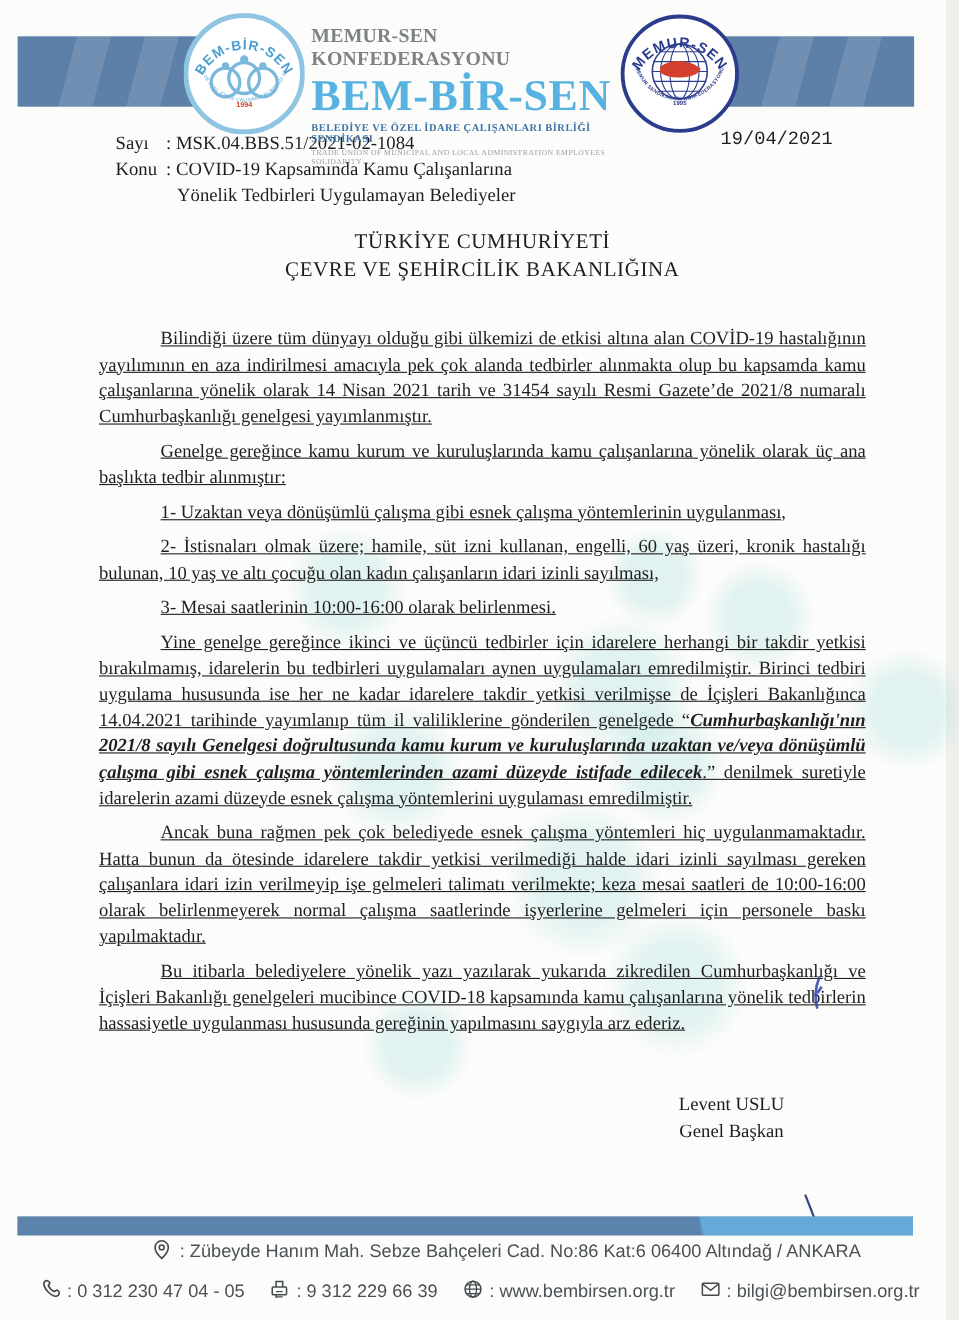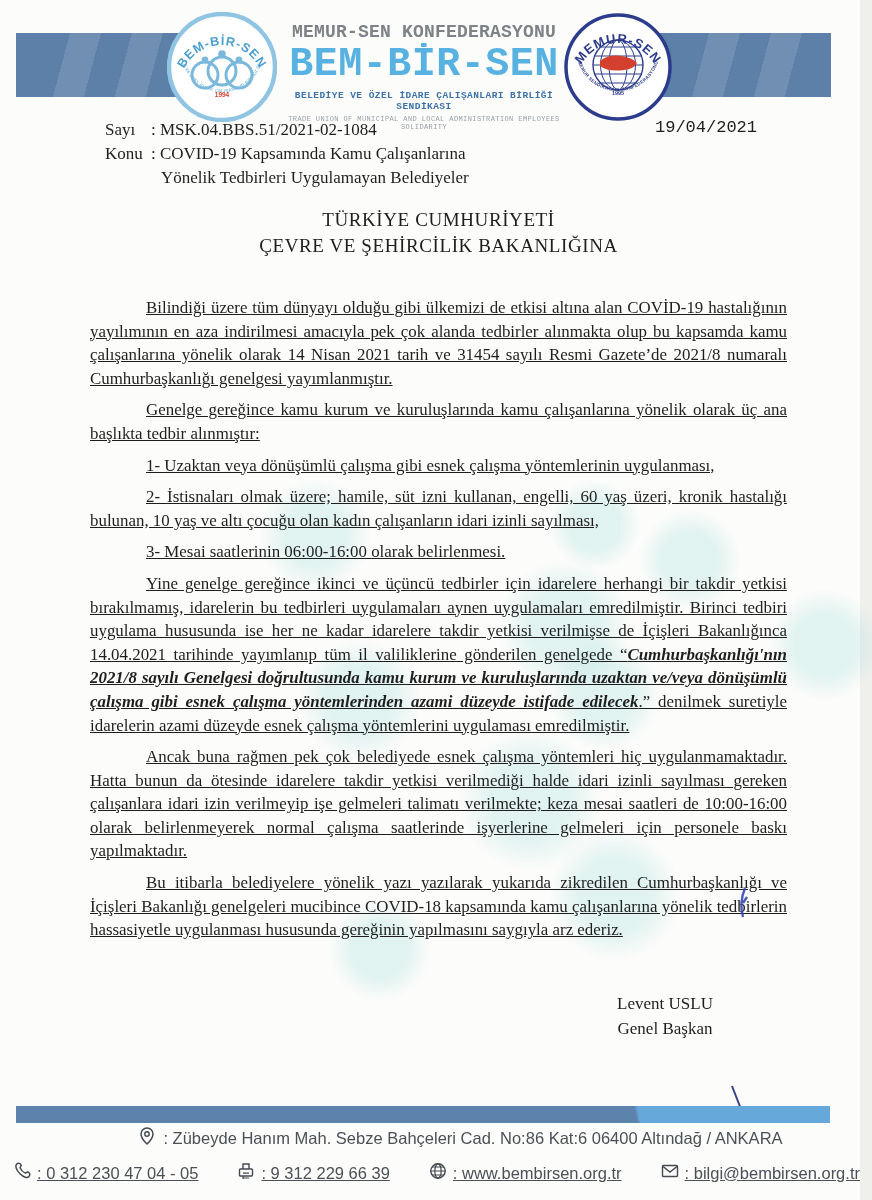--- a/index.html
+++ b/index.html
@@ -11,22 +11,22 @@
   
   .band{position:absolute; top:33px; height:64px; width:176px;
     background:#5d80a9;
     background-image:linear-gradient(105deg, rgba(255,255,255,0) 0 28%, rgba(255,255,255,.12) 28% 44%, rgba(255,255,255,0) 44% 60%, rgba(255,255,255,.12) 60% 76%, rgba(255,255,255,0) 76%);
   }
   .band-left{left:16px;}
   .band-right{left:655px;}
   .logo{position:absolute; top:12px; width:110px; height:110px; z-index:2;}
   .logo-left{left:167px;}
   .logo-right{left:563px;}
-  .header-text{position:absolute; left:283px; top:22px; width:282px; text-align:center;
-    font-family:Liberation Mono, monospace; z-index:1;}
+  .header-text{position:absolute; left:283px; top:22px; width:282px; 
+    font-family:Liberation Serif, serif; z-index:1;}
   .conf{font-size:18px; font-weight:bold; color:#7d8287; letter-spacing:.2px;}
   .org{font-size:40px; font-weight:bold; color:#57b2e2; letter-spacing:.5px; line-height:44px; margin-top:1px;}
   .sub{font-size:9.5px; font-weight:bold; color:#3c73aa; letter-spacing:.45px; margin-top:3px;}
   .sub-en{font-size:7px; color:#9aa0a6; letter-spacing:.4px; margin-top:3px;}
   
   .meta{position:absolute; left:105px; top:118px; width:560px; font-size:17px; line-height:24px;}
   .meta-label{display:inline-block; width:46px;}
   .meta-cont{padding-left:56px;}
   .meta-date{position:absolute; left:655px; top:118px; font-size:17px;font-family:Liberation Mono, monospace;}
   
@@ -40,21 +40,21 @@
   
   .signature{position:absolute; left:575px; top:991px; width:180px; text-align:center;
     font-size:17px; line-height:25px;}
   
   .footer-band{position:absolute; left:16px; top:1106px; width:814px; height:17px;
     background:linear-gradient(78deg, #5b83ab 0 76%, #65a8d9 76.4% 100%);
     background-color:#5b83ab;}
   .footer{position:absolute; left:0; top:1126px; width:872px;
     font-family:"Liberation Sans", sans-serif; color:#4a5056;}
   .f-line1{display:flex; justify-content:center; align-items:center; gap:6px; font-size:16.5px;padding-left:48px;}
-  .f-line2{display:flex; justify-content:space-between; align-items:center; padding:0 12px; margin-top:11px; font-size:16.5px;text-decoration:underline;}
+  .f-line2{display:flex; justify-content:space-between; align-items:center; padding:0 36px; margin-top:11px; font-size:16.5px;}
   .f-item{display:flex; align-items:center; gap:5px;}
   .f-item svg{flex:0 0 auto;}
   
   .wm{position:absolute; border-radius:50%; pointer-events:none;
     background:radial-gradient(circle, rgba(130,210,208,.22) 0 40%, rgba(130,210,208,0) 72%);}
   .pen{position:absolute; left:0; top:0; pointer-events:none;}
 </style>
 </head>
 <body>
 
@@ -141,21 +141,21 @@
   <div class="recipient">
     <div>TÜRKİYE CUMHURİYETİ</div>
     <div>ÇEVRE VE ŞEHİRCİLİK BAKANLIĞINA</div>
   </div>
 
   <div class="body-text">
     <p>Bilindiği üzere tüm dünyayı olduğu gibi ülkemizi de etkisi altına alan COVİD-19 hastalığının yayılımının en aza indirilmesi amacıyla pek çok alanda tedbirler alınmakta olup bu kapsamda kamu çalışanlarına yönelik olarak 14 Nisan 2021 tarih ve 31454 sayılı Resmi Gazete’de 2021/8 numaralı Cumhurbaşkanlığı genelgesi yayımlanmıştır.</p>
     <p>Genelge gereğince kamu kurum ve kuruluşlarında kamu çalışanlarına yönelik olarak üç ana başlıkta tedbir alınmıştır:</p>
     <p>1- Uzaktan veya dönüşümlü çalışma gibi esnek çalışma yöntemlerinin uygulanması,</p>
     <p>2- İstisnaları olmak üzere; hamile, süt izni kullanan, engelli, 60 yaş üzeri, kronik hastalığı bulunan, 10 yaş ve altı çocuğu olan kadın çalışanların idari izinli sayılması,</p>
-    <p>3- Mesai saatlerinin 06:00-16:00 olarak belirlenmesi.</p>
+    <p>3- Mesai saatlerinin 10:00-16:00 olarak belirlenmesi.</p>
     <p><span>Yine genelge gereğince ikinci ve üçüncü tedbirler için idarelere herhangi bir takdir yetkisi bırakılmamış, idarelerin bu tedbirleri uygulamaları aynen uygulamaları emredilmiştir. Birinci tedbiri uygulama hususunda ise her ne kadar idarelere takdir yetkisi verilmişse de İçişleri Bakanlığınca 14.04.2021 tarihinde yayımlanıp tüm il valiliklerine gönderilen genelgede “</span><span class="quote">Cumhurbaşkanlığı'nın 2021/8 sayılı Genelgesi doğrultusunda kamu kurum ve kuruluşlarında uzaktan ve/veya dönüşümlü çalışma gibi esnek çalışma yöntemlerinden azami düzeyde istifade edilecek</span><span>.” denilmek suretiyle idarelerin azami düzeyde esnek çalışma yöntemlerini uygulaması emredilmiştir.</span></p>
     <p>Ancak buna rağmen pek çok belediyede esnek çalışma yöntemleri hiç uygulanmamaktadır. Hatta bunun da ötesinde idarelere takdir yetkisi verilmediği halde idari izinli sayılması gereken çalışanlara idari izin verilmeyip işe gelmeleri talimatı verilmekte; keza mesai saatleri de 10:00-16:00 olarak belirlenmeyerek normal çalışma saatlerinde işyerlerine gelmeleri için personele baskı yapılmaktadır.</p>
     <p>Bu itibarla belediyelere yönelik yazı yazılarak yukarıda zikredilen Cumhurbaşkanlığı ve İçişleri Bakanlığı genelgeleri mucibince COVID-18 kapsamında kamu çalışanlarına yönelik tedbirlerin hassasiyetle uygulanması hususunda gereğinin yapılmasını saygıyla arz ederiz.</p>
   </div>
 
   <div class="signature">
     <div>Levent USLU</div>
     <div>Genel Başkan</div>
   </div>
 

